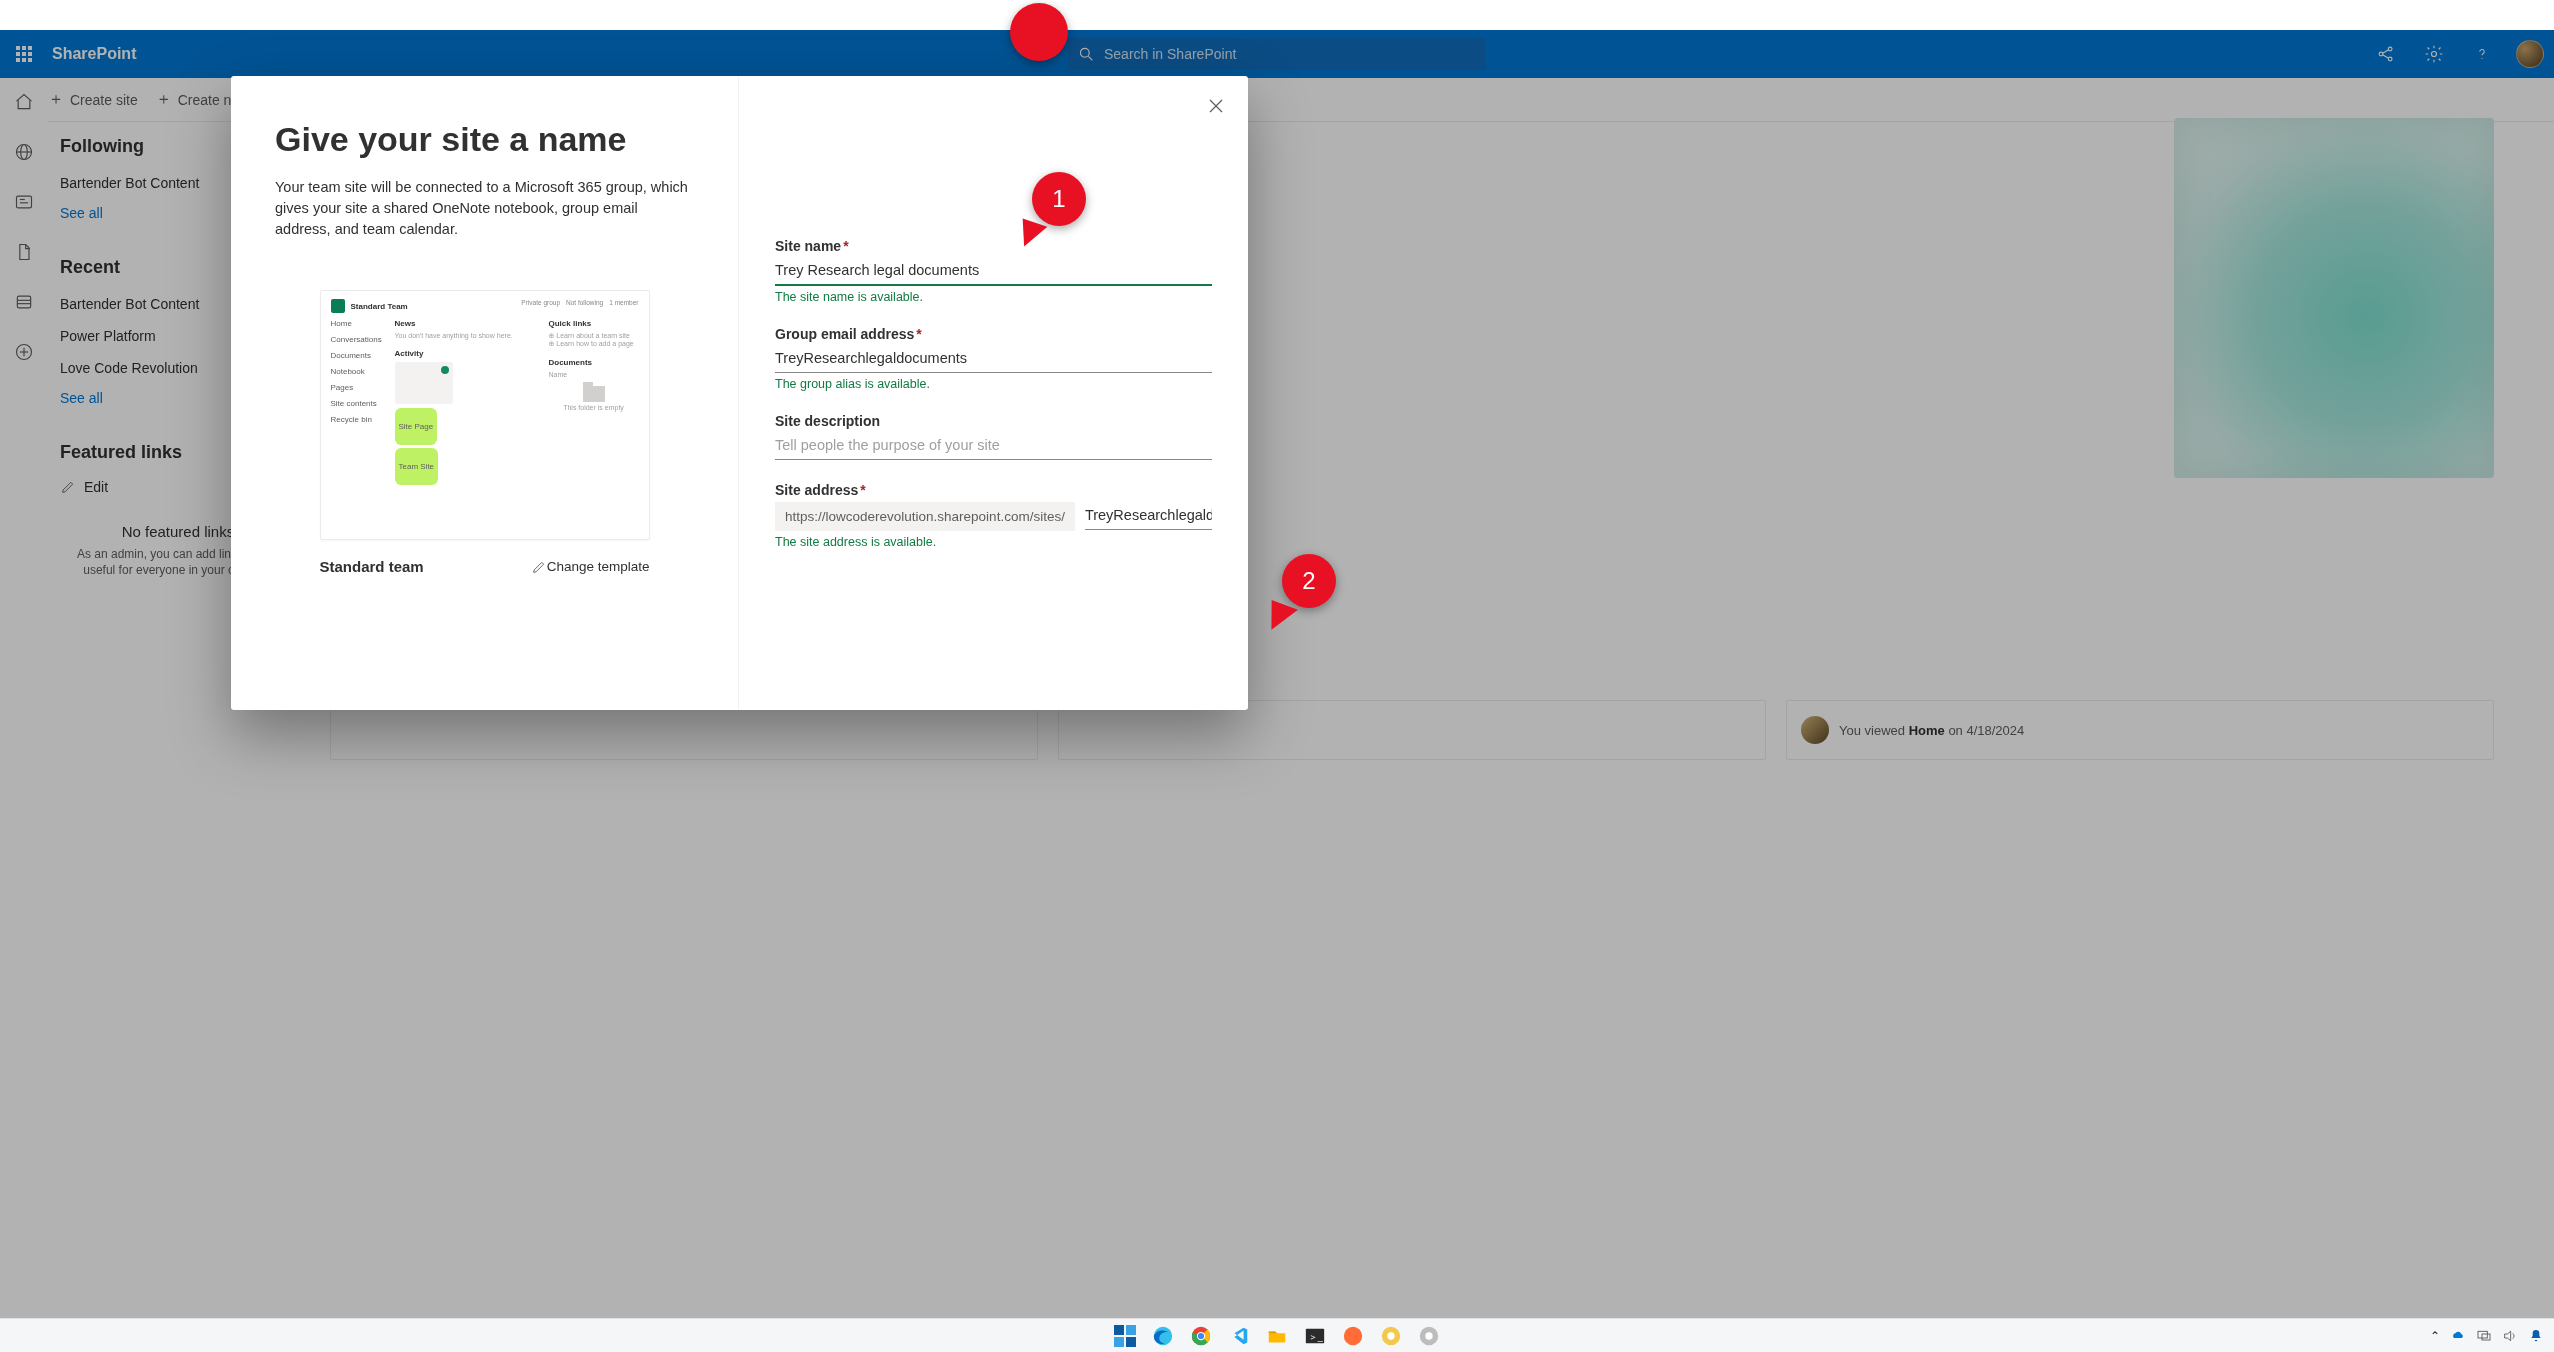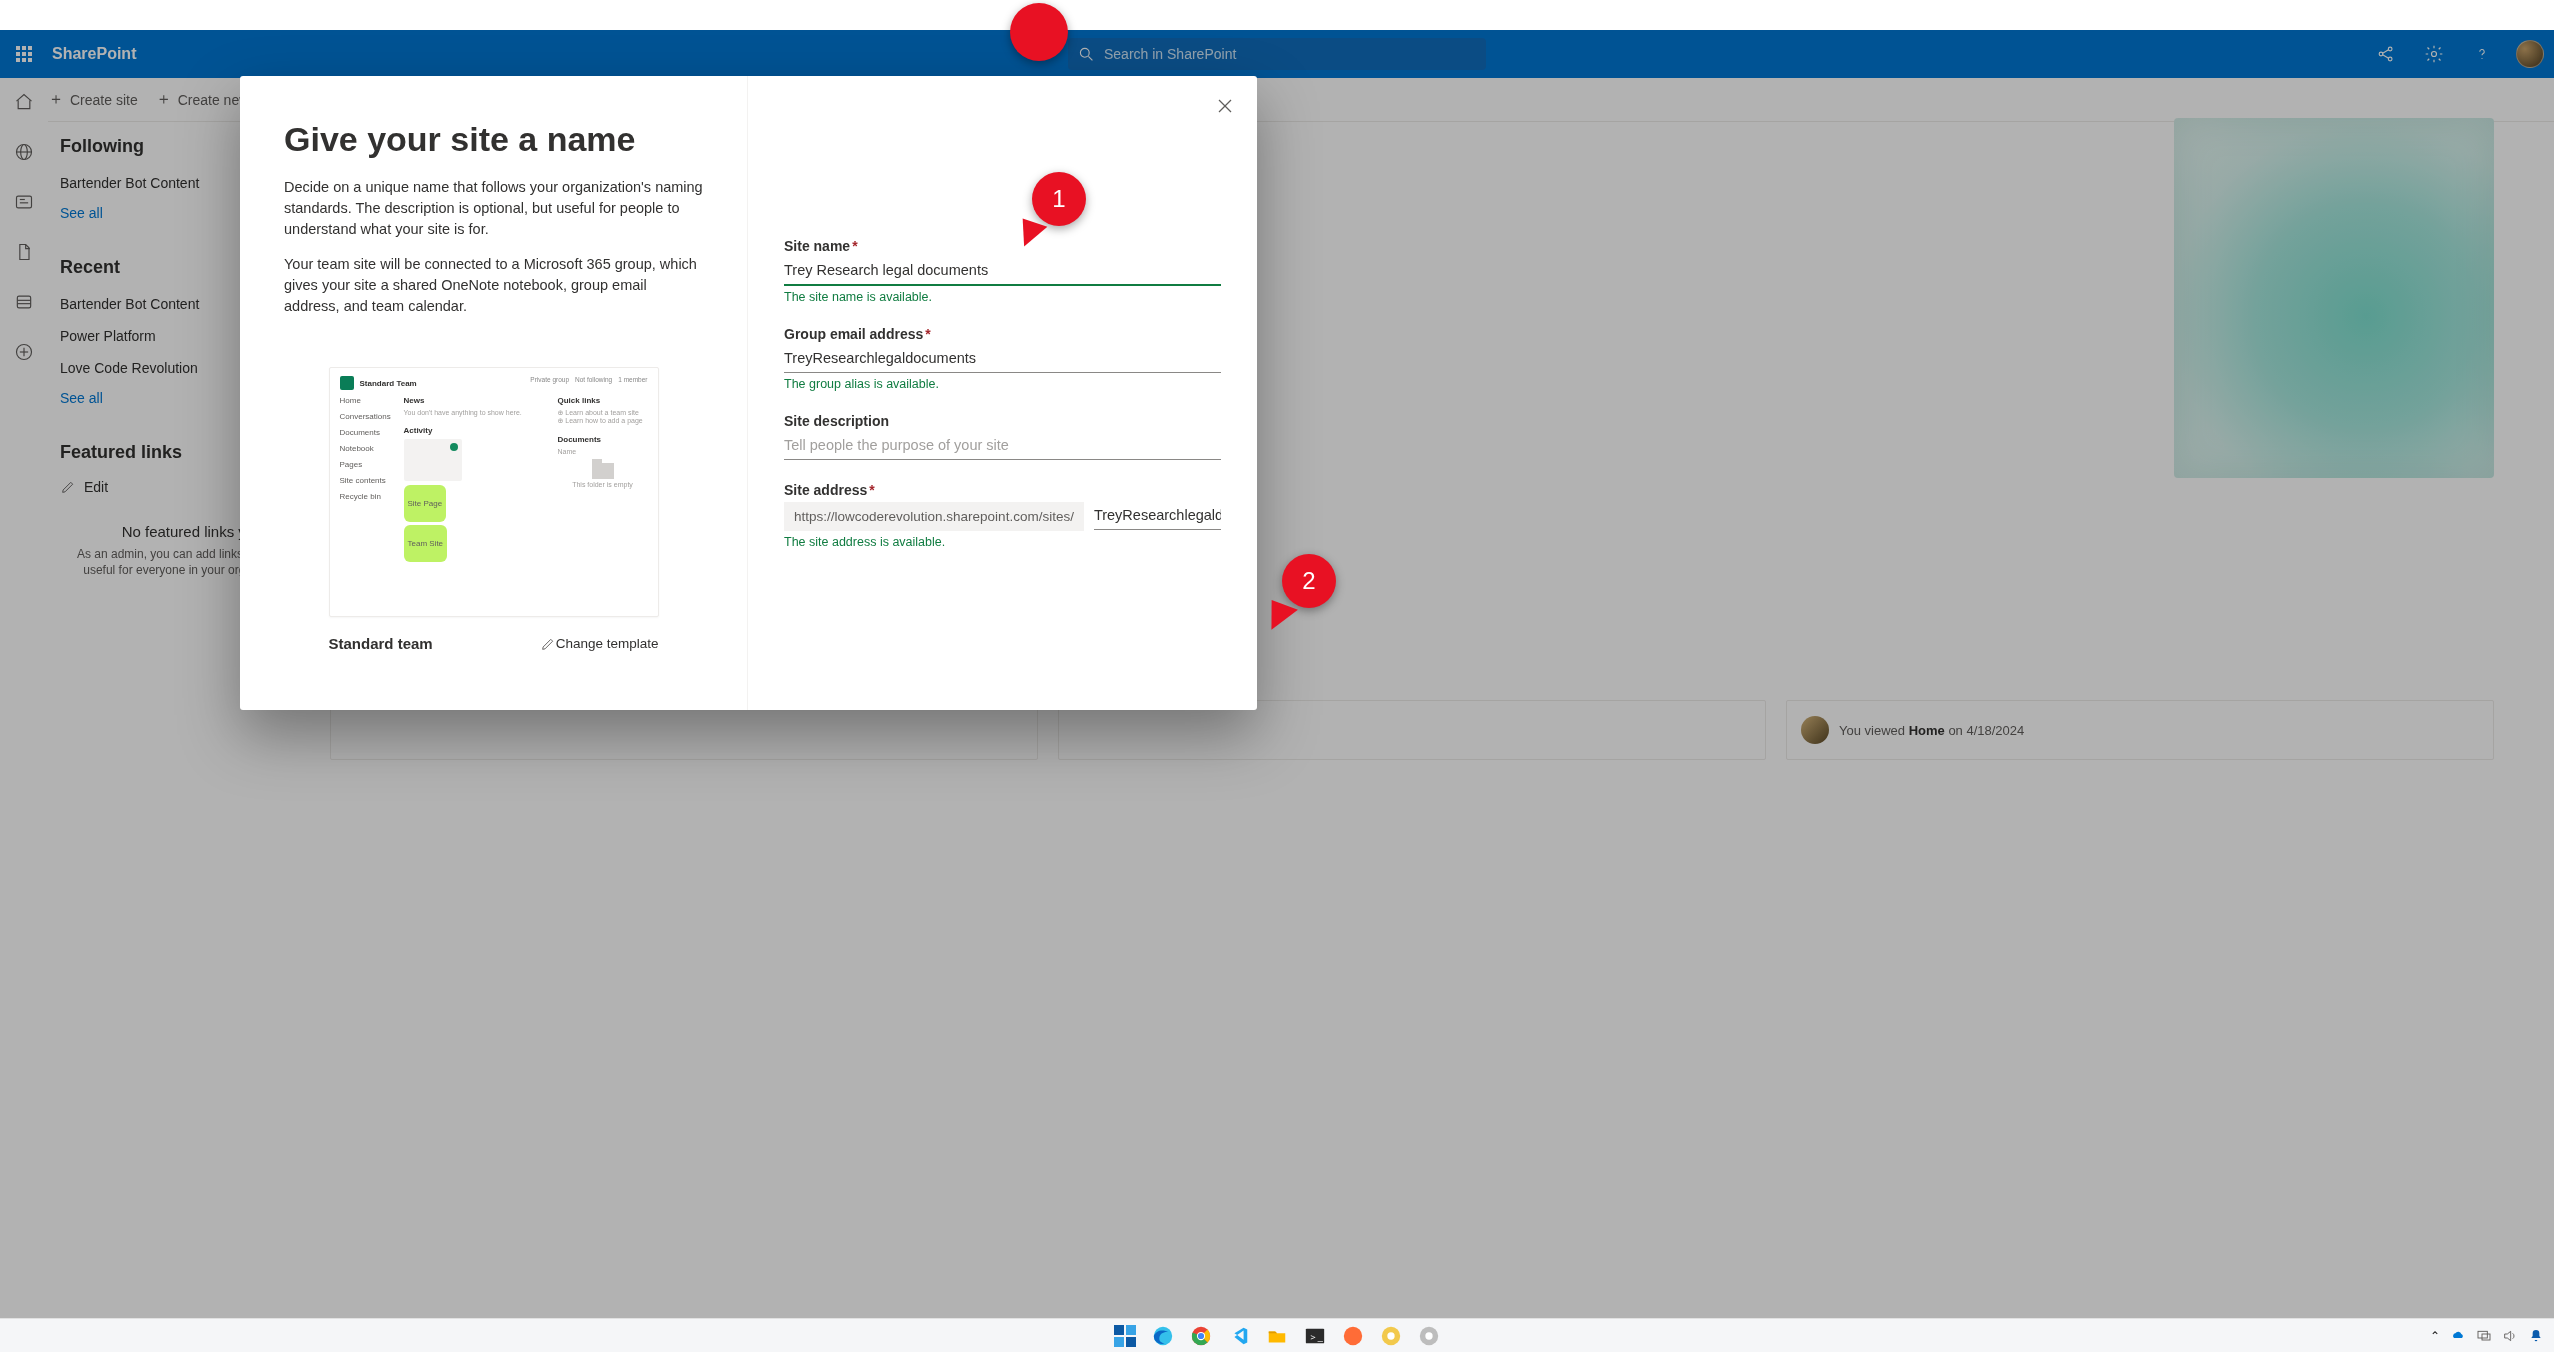--- a/index.html
+++ b/index.html
@@ -51,21 +51,21 @@
   
   .cardstrip { position:absolute; left:330px; right:60px; top:700px; height:60px; display:flex; gap:20px; }
   .cardstrip .card { flex:1; background:#fff; border:1px solid #edebe9; border-radius:2px; display:flex; align-items:center; padding:0 14px; gap:10px; font-size:13px; color:#605e5c;}
   .cardstrip .card .mini-av { width:28px; height:28px; border-radius:50%; background:linear-gradient(135deg,#d7b77c,#5a4826); }
   .bold { font-weight:600; color:#323130; }
 
   
   .scrim { position:absolute; left:0; right:0; top:30px; bottom:34px; background:rgba(0,0,0,0.30); }
 
   
-  .dialog { position:absolute; left:240px; top:76px; width:1017px; height:634px; background:#fff; border-radius:3px; box-shadow:0 25px 60px rgba(0,0,0,.35); display:flex; }
+  .dialog { position:absolute; left:231px; top:76px; width:1017px; height:634px; background:#fff; border-radius:3px; box-shadow:0 25px 60px rgba(0,0,0,.35); display:flex; }
   .dlg-left { width:508px; padding:44px 44px 24px 44px; border-right:1px solid #f3f2f1; display:flex; flex-direction:column; }
   .dlg-right { flex:1; padding:44px 36px 20px 36px; display:flex; flex-direction:column; position:relative; }
   .dlg-close { position:absolute; top:16px; right:18px; width:28px; height:28px; display:flex; align-items:center; justify-content:center; cursor:pointer; color:#605e5c; }
   .dlg-close svg { width:16px; height:16px; }
 
   .dlg-left h1 { font-size:34px; font-weight:600; color:#323130; margin-bottom:18px; }
   .dlg-left p { font-size:14.5px; color:#323130; line-height:1.45; margin-bottom:14px; }
 
   .tmpl-preview { margin-top:36px; width:330px; height:250px; align-self:center; border:1px solid #edebe9; border-radius:2px; background:#fff; padding:8px 10px; font-size:8px; color:#323130; box-shadow:0 1px 2px rgba(0,0,0,.04); position:relative; overflow:hidden;}
   .tmpl-preview .pv-hdr { display:flex; align-items:center; gap:6px; margin-bottom:6px;}
@@ -272,21 +272,20 @@
     <div class="mini-av"></div>
     <div><span>You viewed </span><span class="bold">Home</span><span> on 4/18/2024</span></div>
   </div>
 </div>
 
 <div class="scrim"></div>
 
 <div class="dialog">
   <div class="dlg-left">
     <h1>Give your site a name</h1>
-    <p>Decide on a unique name that follows your organization's naming standards. The description is optional, but useful for people to understand what your site is for.</p>
     <p>Your team site will be connected to a Microsoft 365 group, which gives your site a shared OneNote notebook, group email address, and team calendar.</p>
 
     <div class="tmpl-preview">
       <div class="pv-top-r">
         <span>Private group</span>
         <span>Not following</span>
         <span>1 member</span>
       </div>
       <div class="pv-hdr">
           <span class="sq"></span>

